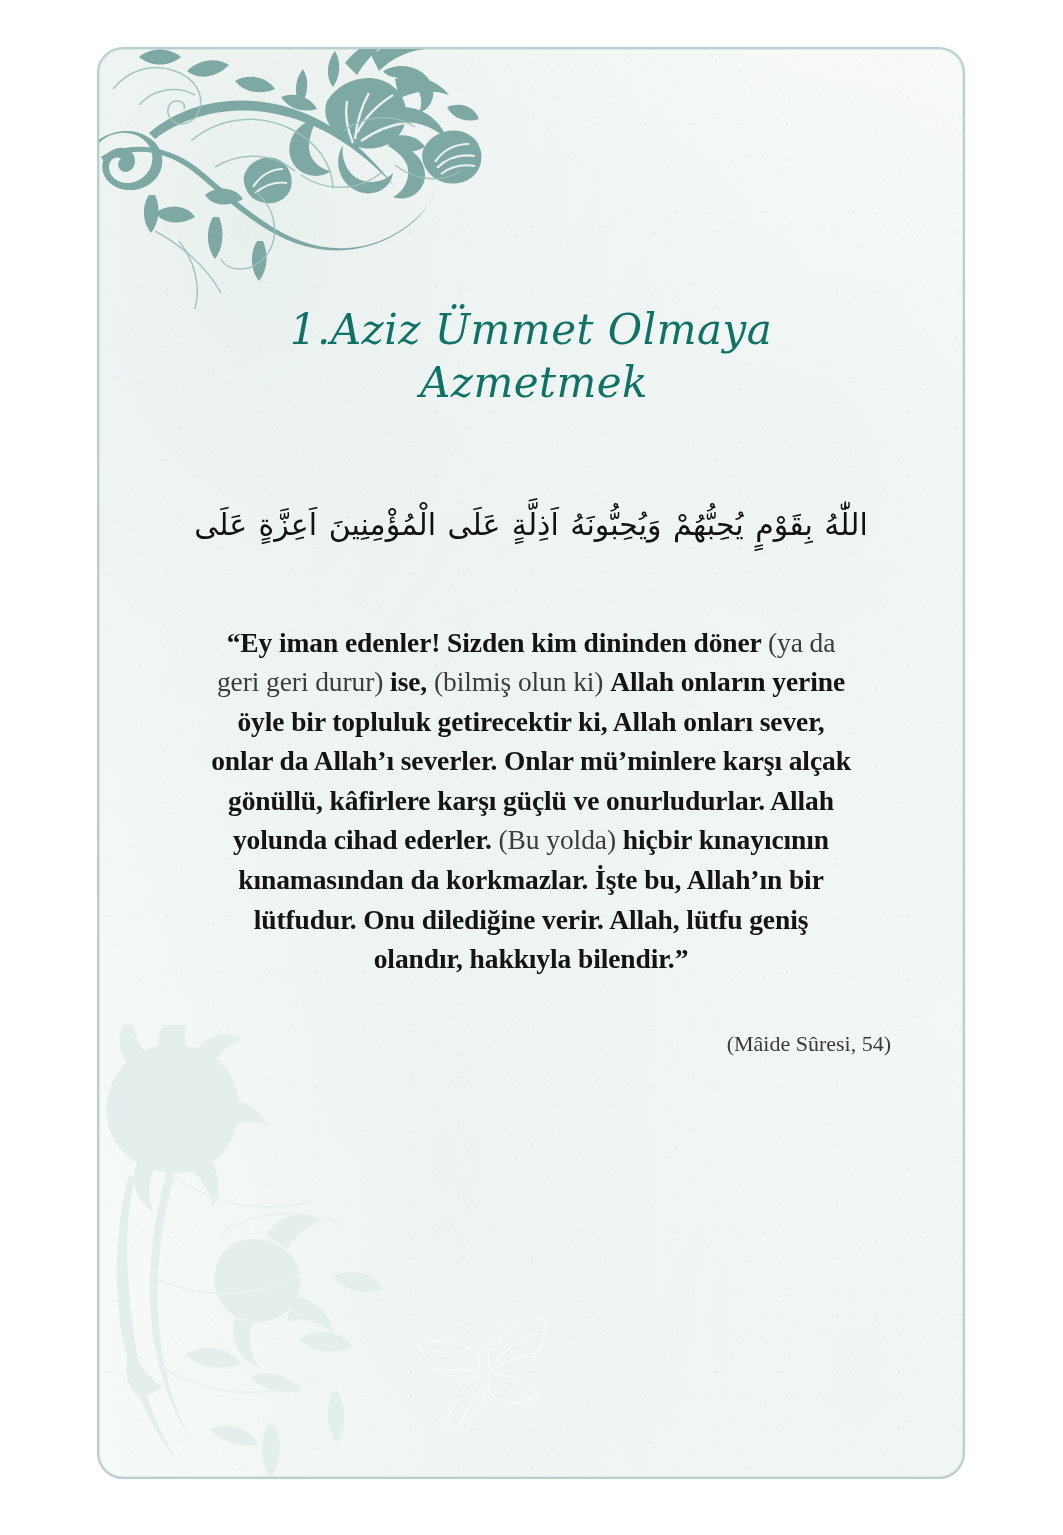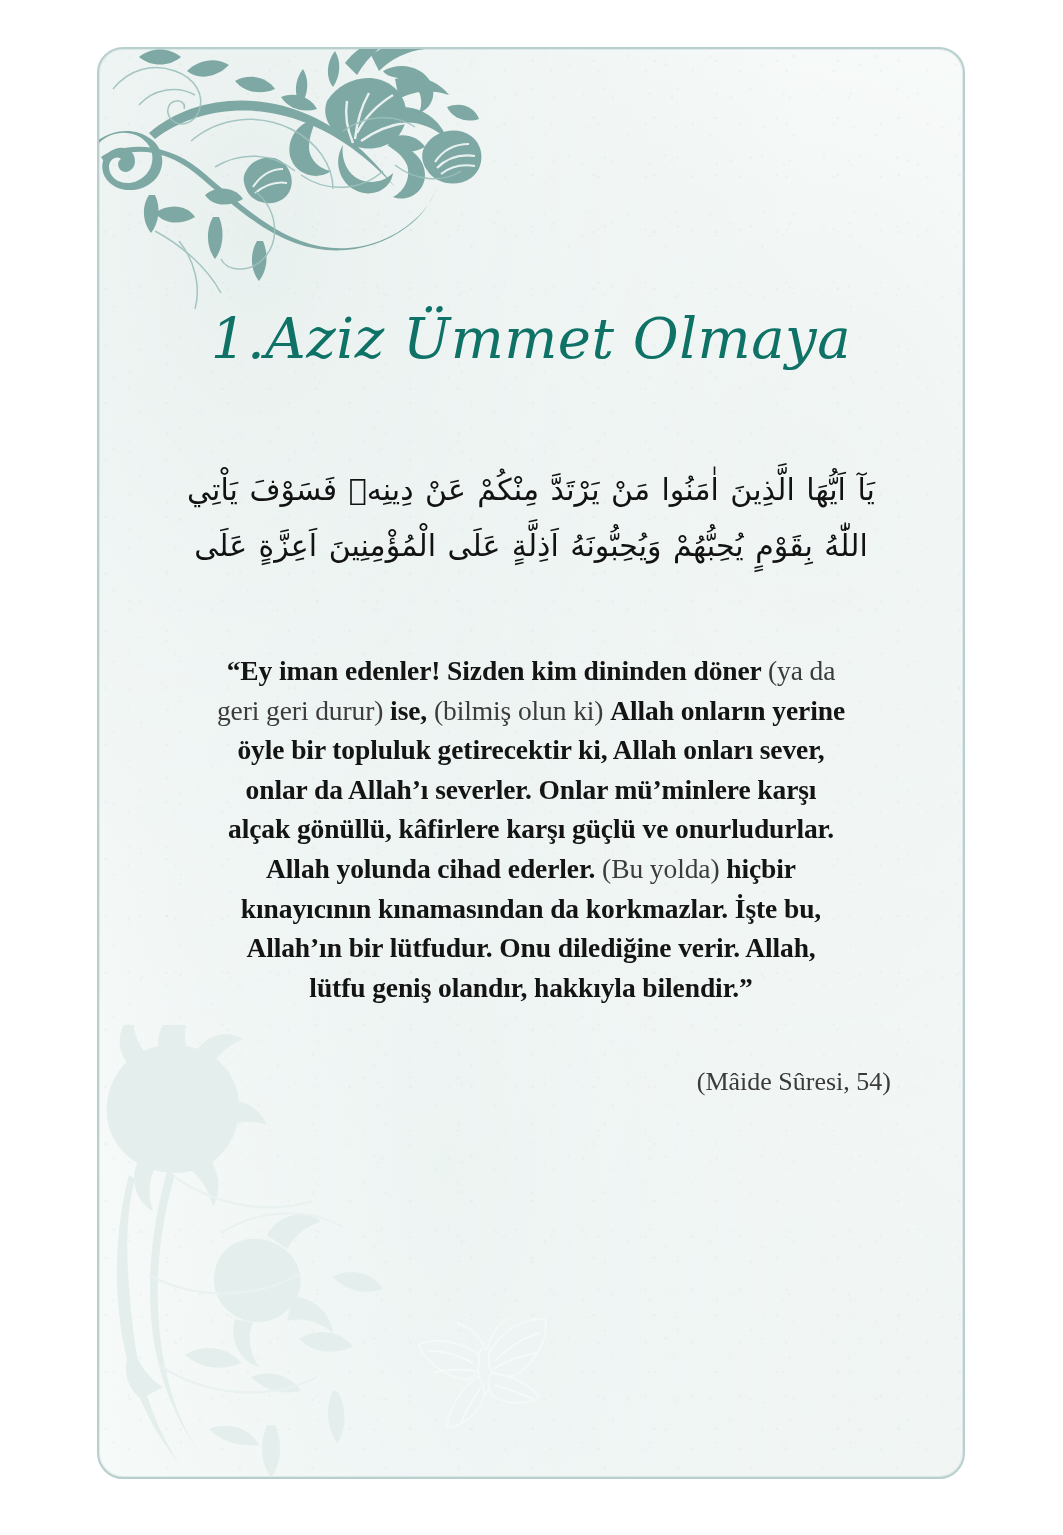--- a/index.html
+++ b/index.html
@@ -92,21 +92,21 @@
   }
 
   #title {
     margin: 0;
     padding-top: 255px;
     text-align: center;
     color: #0e7266;
     font-family: "DejaVu Serif", "Liberation Serif", serif;
     font-style: italic;
     font-weight: 400;
-    font-size: 56px;
+    font-size: 42px;
     line-height: 1.25;
     letter-spacing: 0.5px;
   }
   #title .t-line { display: block; }
   #title .t-line-2 { padding-left: 6px; }
 
   #arabic {
     margin: 0;
     padding: 88px 10px 0 10px;
     text-align: center;
@@ -116,21 +116,21 @@
     font-size: 30px;
     line-height: 1.85;
     word-spacing: 2px;
   }
   #arabic .a-line {
     display: block;
     white-space: nowrap;
   }
 
   #translation {
-    margin: 16px;
+    margin: 8px;
     padding: 62px 34px 0 34px;
     text-align: center;
     color: #141414;
     font-family: "Liberation Serif", serif;
     font-weight: bold;
     font-size: 27.5px;
     line-height: 1.44;
     letter-spacing: -0.1px;
   }
   #translation .paren {
@@ -138,21 +138,21 @@
     color: #3c3c3c;
   }
 
   #citation {
     margin: 0;
     padding: 44px 6px 0 0;
     text-align: right;
     color: #3a3a3a;
     font-family: "Liberation Serif", serif;
     font-weight: normal;
-    font-size: 26px;
+    font-size: 22px;
   }
 </style>
 </head>
 <body>
 
 <div id="page">
 
   <div id="card">
 
     <div id="paper-texture"></div>
@@ -315,24 +315,24 @@
         <path d="M76,58 C62,56 46,56 34,60"></path>
         <path d="M82,74 C74,86 66,100 62,110"></path>
         <path d="M96,72 C110,76 124,82 134,86"></path>
       </g>
     </svg>
 
     <div id="content">
 
       <h1 id="title">
         <span class="t-line t-line-1">1.Aziz Ümmet Olmaya</span>
+        <span class="t-line t-line-2">Azmetmek</span>
       </h1>
 
       <div id="arabic">
-        <span class="a-line">يَآ اَيُّهَا الَّذِينَ اٰمَنُوا مَنْ يَرْتَدَّ مِنْكُمْ عَنْ دِينِهٖ فَسَوْفَ يَاْتِي</span>
         <span class="a-line">اللّٰهُ بِقَوْمٍ يُحِبُّهُمْ وَيُحِبُّونَهُ اَذِلَّةٍ عَلَى الْمُؤْمِنِينَ اَعِزَّةٍ عَلَى</span>
       </div>
 
       <p id="translation">
         <span>“Ey iman edenler! Sizden kim dininden döner </span><span class="paren">(ya da geri geri durur) </span><span>ise, </span><span class="paren">(bilmiş olun ki) </span><span>Allah onların yerine öyle bir topluluk getirecektir ki, Allah onları sever, onlar da Allah’ı severler. Onlar mü’minlere karşı alçak gönüllü, kâfirlere karşı güçlü ve onurludurlar. Allah yolunda cihad ederler. </span><span class="paren">(Bu yolda) </span><span>hiçbir kınayıcının kınamasından da korkmazlar. İşte bu, Allah’ın bir lütfudur. Onu dilediğine verir. Allah, lütfu geniş olandır, hakkıyla bilendir.”</span>
       </p>
 
       <p id="citation">(Mâide Sûresi, 54)</p>
 
     </div>

